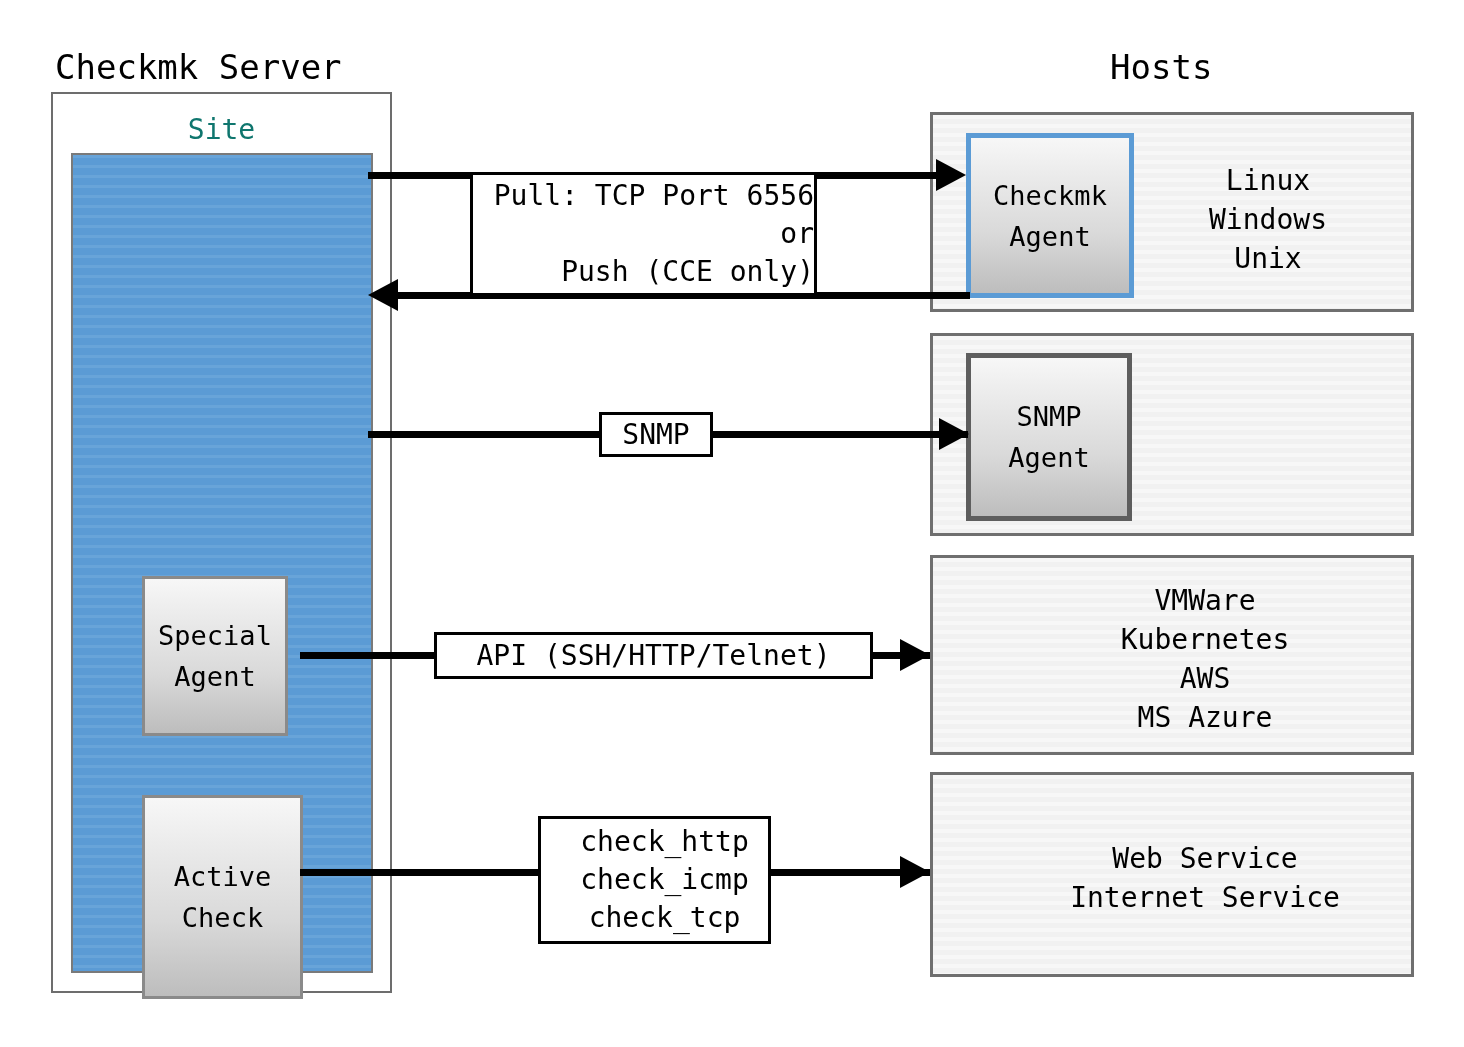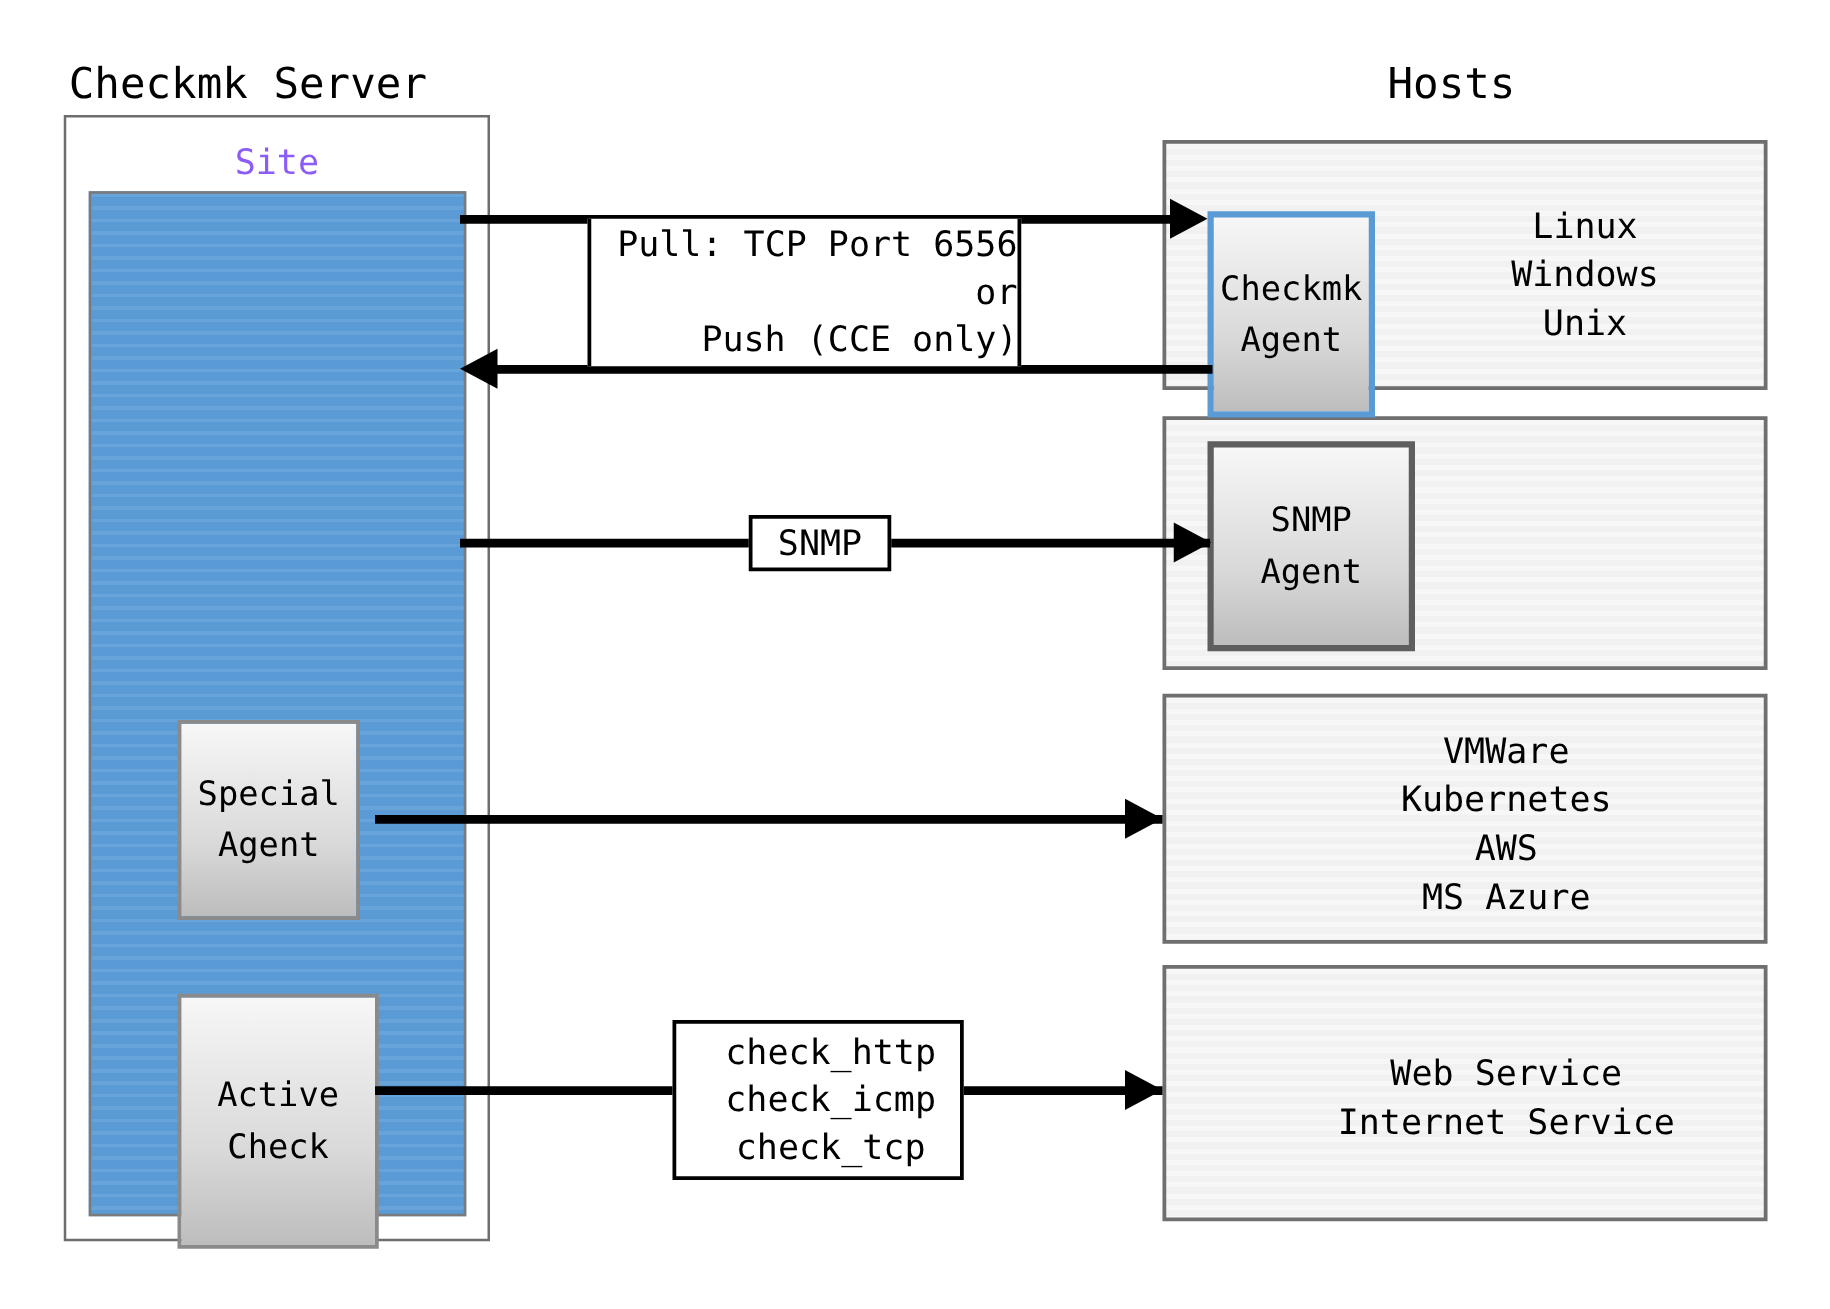--- a/index.html
+++ b/index.html
@@ -35,21 +35,21 @@
     border: 2px solid #6d6d6d;
     background: #ffffff;
     box-sizing: border-box;
   }
   #site-label {
     position: absolute;
     left: 51px; top: 113px;
     width: 341px;
     text-align: center;
     font-size: 28px;
-    color: #8b5cf6;
+    color: #0f766e;
   }
   #site-blue {
     position: absolute;
     left: 71px; top: 153px;
     width: 302px; height: 820px;
     box-sizing: border-box;
     border: 2px solid #7a7a7a;
     background-color: #5b9bd5;
     background-image: repeating-linear-gradient(
       to bottom,
@@ -73,21 +73,21 @@
     line-height: 41px;
     color: #000000;
     text-align: center;
   }
   .compbox.grey-border { border: 3px solid #8a8a8a; }
   .compbox.dark-border { border: 5px solid #5e5e5e; }
   .compbox.blue-border { border: 5px solid #5b9bd5; }
 
   #special-agent { left: 142px; top: 576px; width: 146px; height: 160px; }
   #active-check  { left: 142px; top: 795px; width: 161px; height: 204px; }
-  #checkmk-agent { left: 966px; top: 133px; width: 134px; height: 165px; margin-top: 36px; }
+  #checkmk-agent { left: 966px; top: 133px; width: 168px; height: 165px; }
   #snmp-agent    { left: 966px; top: 353px; width: 166px; height: 168px; }
 
   
   .hostpanel {
     position: absolute;
     box-sizing: border-box;
     border: 3px solid #6f6f6f;
     background-color: #f4f4f4;
     background-image: repeating-linear-gradient(
       to bottom,
@@ -243,20 +243,21 @@
   <div class="arrowhead-right" id="arrow5-head"></div>
 
   <div class="labelbox" id="label-agent">
     <span>Pull: TCP Port 6556</span>
     <span>or</span>
     <span>Push (CCE only)</span>
   </div>
 
   <div class="labelbox" id="label-snmp">SNMP</div>
 
+  <div class="labelbox" id="label-api">API (SSH/HTTP/Telnet)</div>
 
   <div class="labelbox" id="label-checks">
     <span>check_http</span>
     <span>check_icmp</span>
     <span>check_tcp</span>
   </div>
 
 </div>
 
 </body></html>

